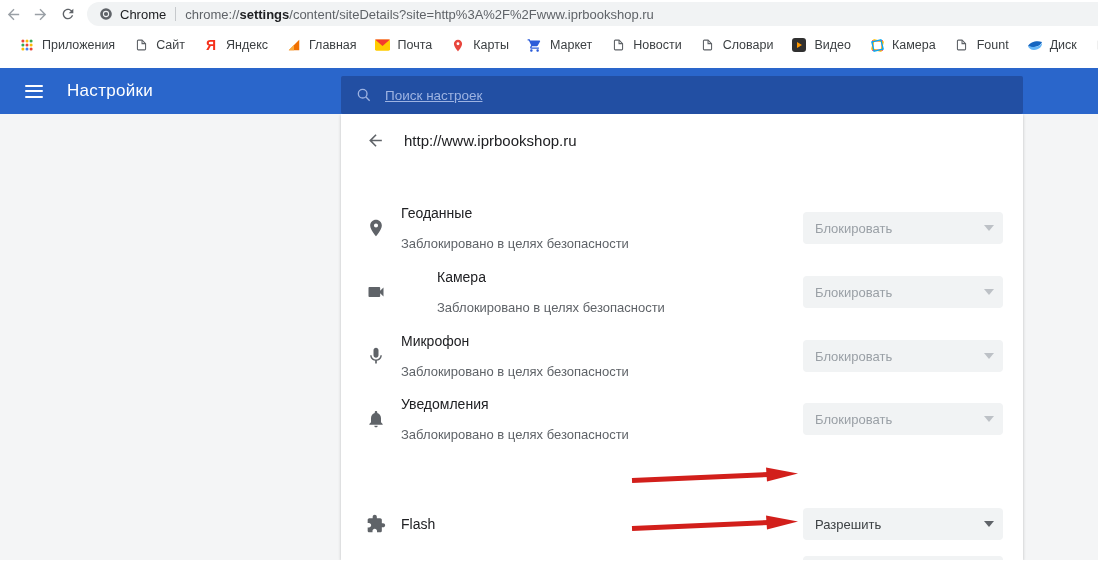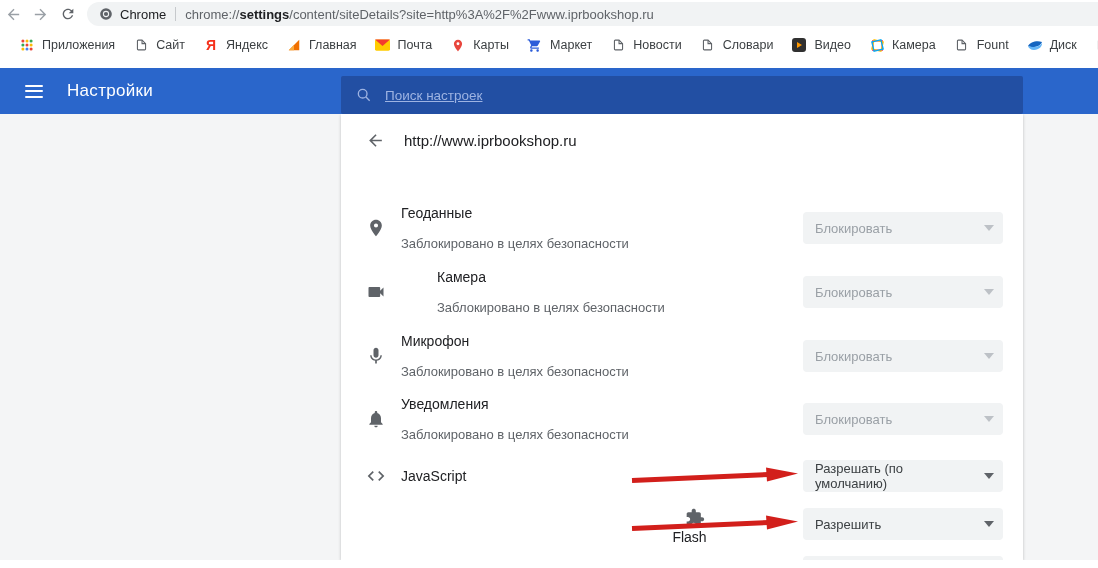--- a/index.html
+++ b/index.html
@@ -327,36 +327,22 @@
       <span class="perm-text">
         <div class="perm-label">Уведомления</div>
         <div class="perm-sub">Заблокировано в целях безопасности</div>
       </span>
       <span class="dropdown disabled">
         <span>Блокировать</span>
           <span class="caret"></span>
       </span>
     </div>
 
-    <div class="perm-row" style="top:346px;height:32px;">
-      <span class="perm-icon">
-        <svg width="20" height="20" viewBox="0 0 24 24">
-            <path d="M9.4 16.6L4.8 12l4.6-4.6L8 6l-6 6 6 6 1.4-1.4zm5.2 0l4.6-4.6-4.6-4.6L16 6l6 6-6 6-1.4-1.4z" fill="#5f6368"></path>
-          </svg>
-      </span>
-      <span class="perm-text">
-        <div class="perm-label">JavaScript</div>
-      </span>
-      <span class="dropdown enabled">
-        <span>Разрешать (по умолчанию)</span>
-          <span class="caret"></span>
-      </span>
-    </div>
-
-    <div class="perm-row" style="top:394px;height:32px;flex-direction:column;">
+
+    <div class="perm-row" style="top:394px;height:32px;">
       <span class="perm-icon">
         <svg width="20" height="20" viewBox="0 0 24 24">
             <path d="M20.5 11H19V7c0-1.1-.9-2-2-2h-4V3.5C13 2.12 11.88 1 10.5 1S8 2.12 8 3.5V5H4c-1.1 0-1.99.9-1.99 2v3.8H3.5c1.49 0 2.7 1.21 2.7 2.7s-1.21 2.7-2.7 2.7H2V20c0 1.1.9 2 2 2h3.8v-1.5c0-1.49 1.21-2.7 2.7-2.7 1.49 0 2.7 1.21 2.7 2.7V22H17c1.1 0 2-.9 2-2v-4h1.5c1.38 0 2.5-1.12 2.5-2.5S21.88 11 20.5 11z" fill="#5f6368"></path>
           </svg>
       </span>
       <span class="perm-text">
         <div class="perm-label">Flash</div>
       </span>
       <span class="dropdown enabled">
         <span>Разрешить</span>

